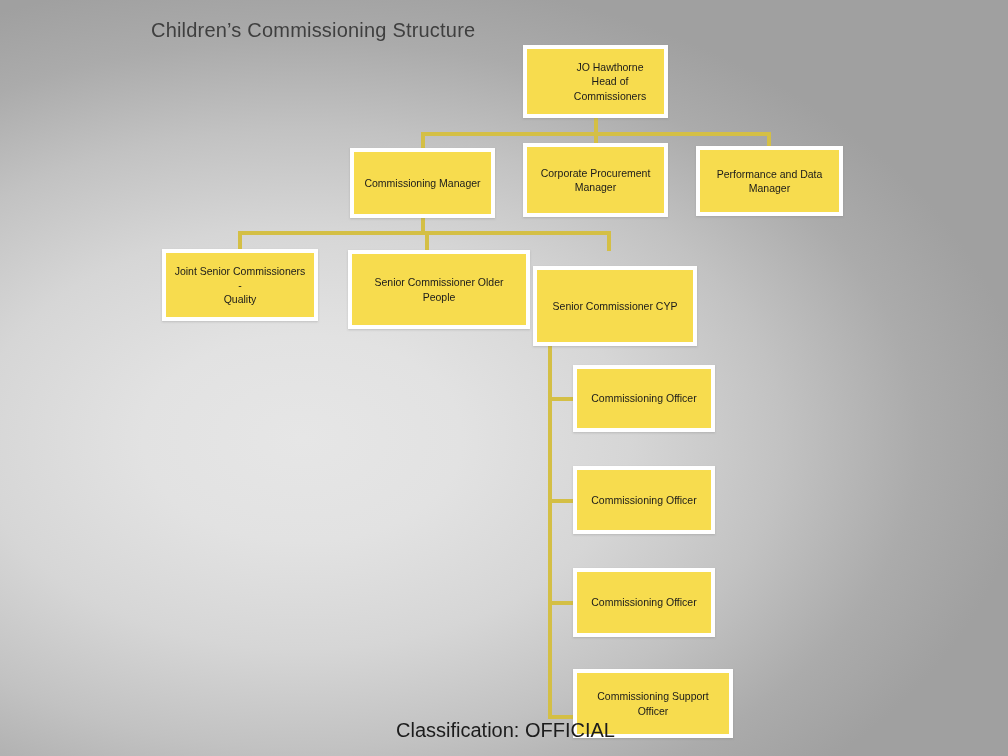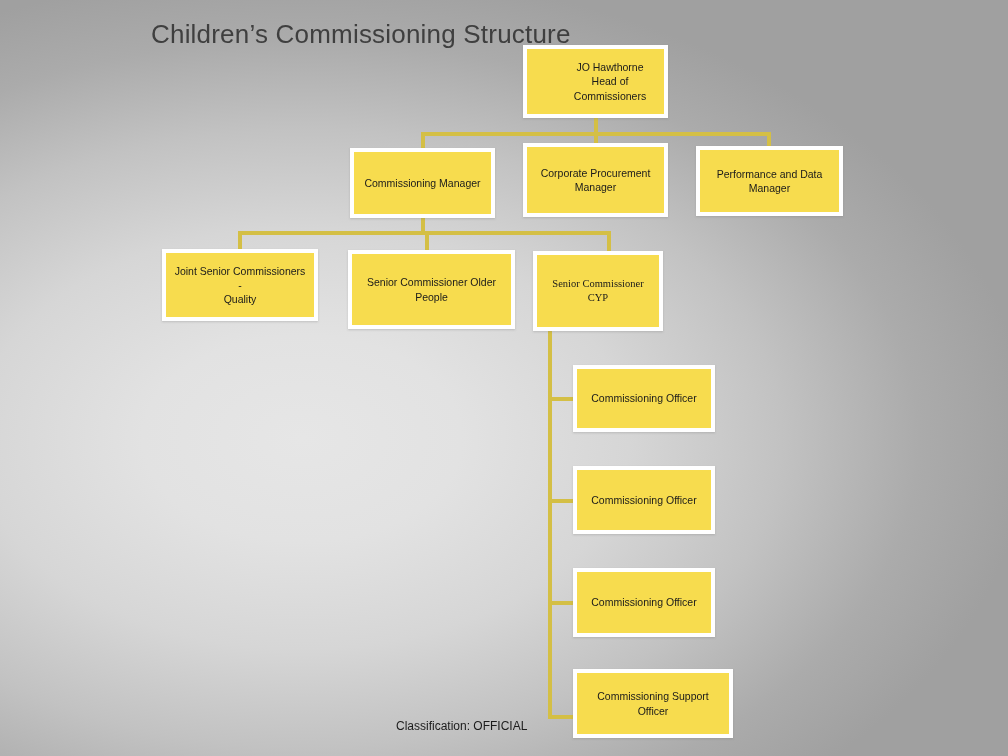--- a/index.html
+++ b/index.html
@@ -23,21 +23,21 @@
                 #d6d6d6 45%,
                 #c2c2c2 66%,
                 #ababab 85%,
                 #a0a0a0 100%);
   }
   
   #title {
     position: absolute;
     left: 151px;
     top: 19px;
-    font-size: 26px;
+    font-size: 20px;
     color: #3f3f3f;
     letter-spacing: 0.2px;
     white-space: nowrap;
   }
   
   .conn {
     position: absolute;
     background: #d4bf45;
   }
   .conn.v { width: 4px; }
@@ -57,21 +57,21 @@
     line-height: 1.35;
     padding: 2px 6px;
     box-shadow: 0 1px 2px rgba(120,120,120,0.30);
   }
   .node span { display: block; width: 100%; }
   
   #footer {
     position: absolute;
     left: 396px;
     top: 719px;
-    font-size: 12px;
+    font-size: 20px;
     color: #1c1c1c;
     white-space: nowrap;
   }
 </style>
 </head>
 <body>
 
 <div id="slide">
 
   <div id="title">Children’s Commissioning Structure</div>
@@ -121,28 +121,28 @@
     </span>
   </div>
 
   <div class="node" style="left:162px; top:249px; width:156px; height:72px;">
     <span>
       <span>Joint Senior Commissioners -</span>
       <span>Quality</span>
     </span>
   </div>
 
-  <div class="node" style="left:348px; top:250px; width:167px; height:79px;align-items:center;">
+  <div class="node" style="left:348px; top:250px; width:182px; height:79px;align-items:center;">
     <span>
       <span>Senior Commissioner Older</span>
       <span>People</span>
     </span>
   </div>
 
-  <div class="node" style="left:533px; top:251px; width:130px; height:80px;font-family:Liberation Serif, serif;">
+  <div class="node" style="left:533px; top:266px; width:164px; height:80px;">
     <span>
       <span>Senior Commissioner CYP</span>
     </span>
   </div>
 
   <div class="node" style="left:573px; top:365px; width:142px; height:67px;">
     <span>
       <span>Commissioning Officer</span>
     </span>
   </div>

